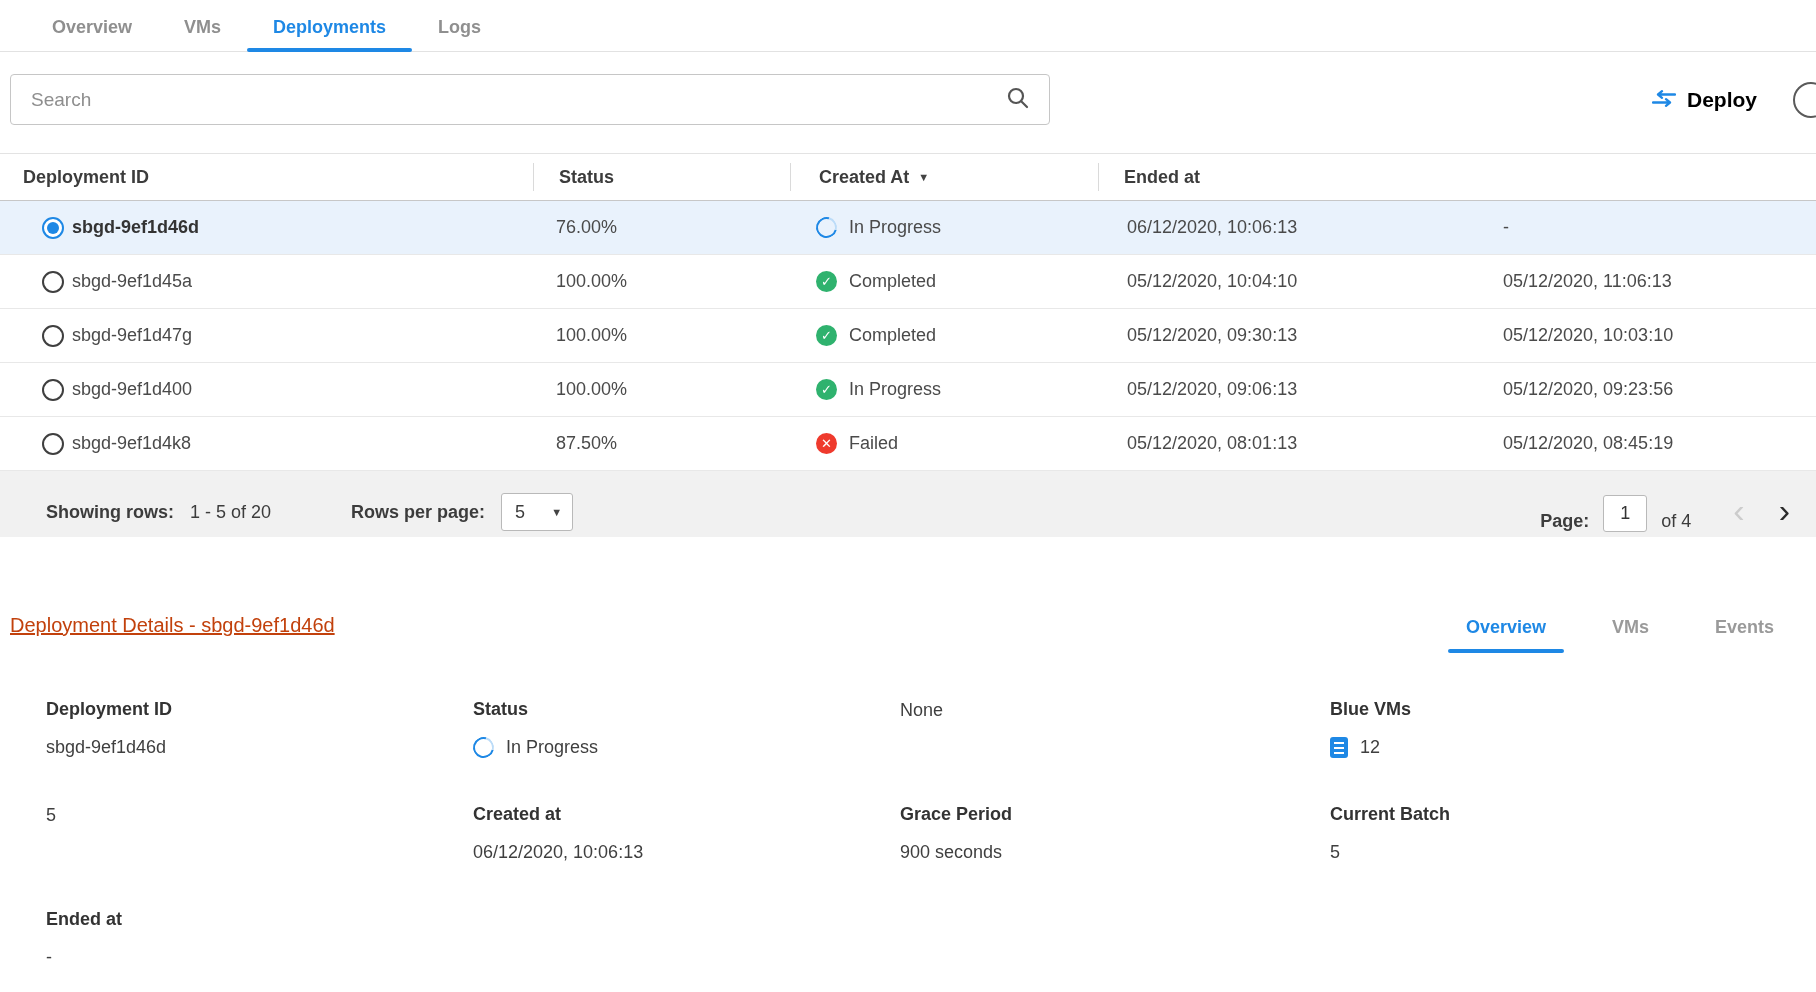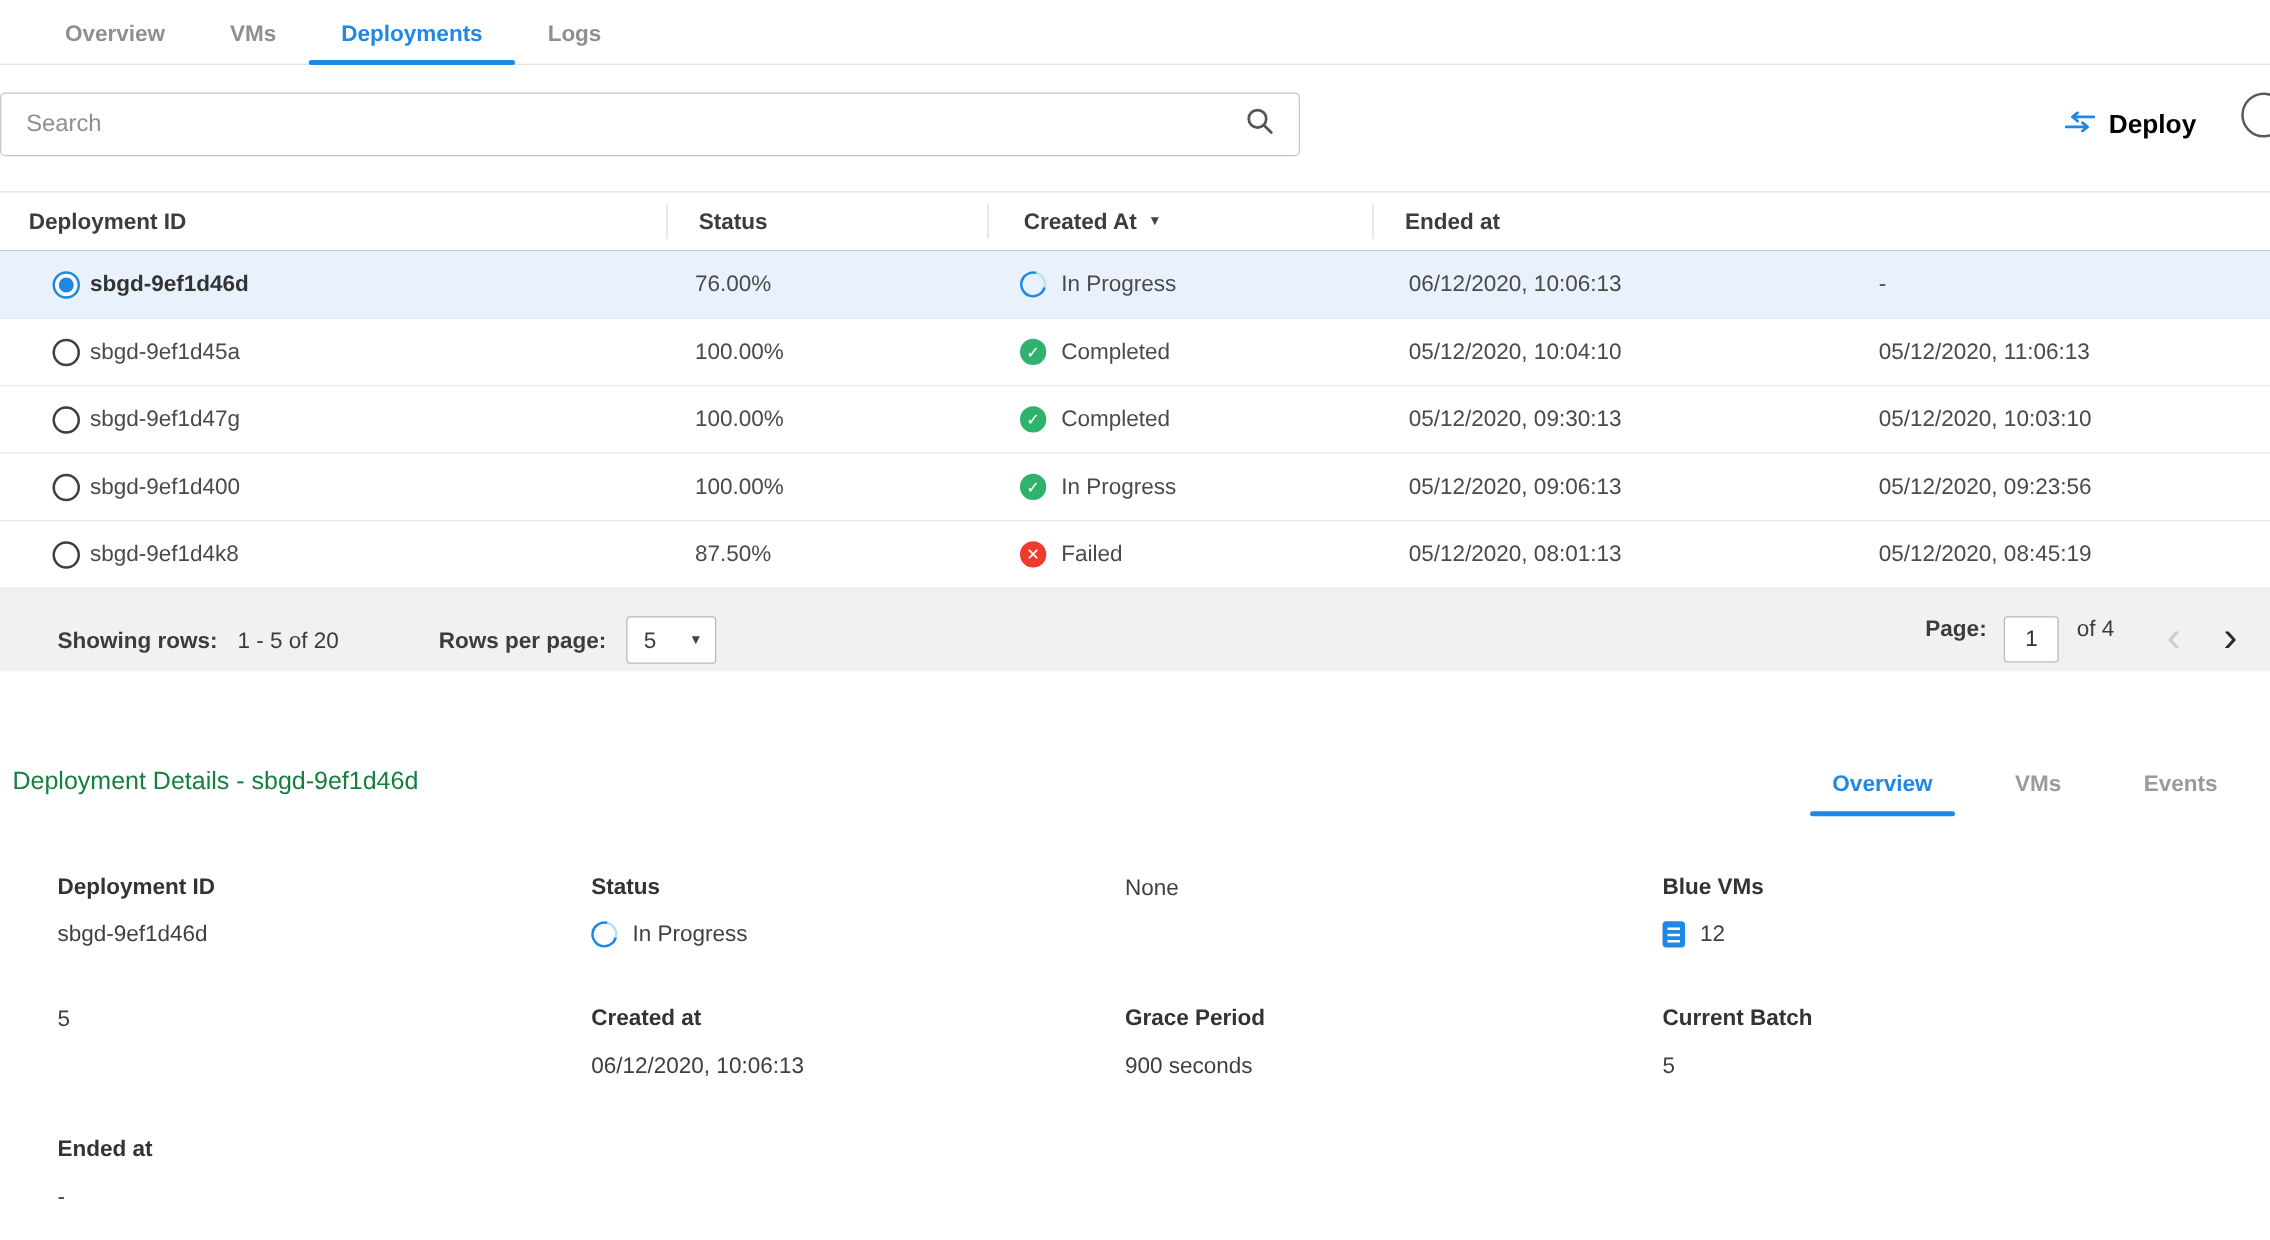--- a/index.html
+++ b/index.html
@@ -6,21 +6,21 @@
   html,body { width:1816px; height:992px; overflow:hidden; background:#fff;
     font-family:"Liberation Sans","DejaVu Sans",sans-serif; color:#3c3c3c; }
 
   
   .top-tabs { display:flex; align-items:flex-end; height:52px; border-bottom:1px solid #e2e2e2; padding-left:26px; }
   .top-tab { padding:14px 26px 13px; font-size:18px; font-weight:bold; color:#8f8f8f; position:relative; cursor:pointer; }
   .top-tab.active { color:#1e88e5; }
   .top-tab.active::after { content:""; position:absolute; left:0; right:0; bottom:-1px; height:4px; background:#1e88e5; border-radius:3px; }
 
   
-  .toolbar { display:flex; margin-top:22px; }
+  .toolbar { display:flex; align-items:center; margin-top:22px; padding-left:10px; }
   .search-box { width:1040px; height:51px; border:1px solid #c6c6c6; border-radius:4px; display:flex; align-items:center; padding:0 18px 0 20px; background:#fff; }
   .search-box input { flex:1; border:none; outline:none; font-size:19px; color:#444; font-family:inherit; background:transparent; }
   .search-box input::placeholder { color:#8e8e8e; }
   .search-glyph { flex:none; margin-left:12px; }
   .deploy-btn { margin-left:auto; display:flex; align-items:center; gap:11px; color:#000000; font-size:21px; font-weight:bold; background:none; border:none; cursor:pointer; font-family:Liberation Sans, sans-serif; }
   .edge-icon { flex:none; width:36px; height:36px; border:2.5px solid #5a5a5a; border-radius:50%; margin-left:36px; margin-right:-13px; }
 
   
   .thead { display:grid; grid-template-columns:533px 257px 308px 379px 339px; height:48px; align-items:center;
     margin-top:28px; border-top:1px solid #e3e3e3; border-bottom:1px solid #c7c7c7; }
@@ -54,29 +54,29 @@
   .status-icon[data-type="failed"]::before { content:"✕"; }
   .status-icon[data-type="in_progress"] { background:transparent; border:2.6px solid #1e88e5; border-right-color:#bcdcf8; transform:rotate(-30deg); }
 
   
   .tfoot { display:flex; align-items:center; height:66px; background:#f1f1f1; font-size:18px; color:#3c3c3c; padding:16px 26px 0 46px; gap:16px; }
   .bold { font-weight:bold; }
   .rpp-label { margin-left:64px; }
   .rpp-select { width:72px; height:38px; background:#fff; border:1px solid #b9b9b9; border-radius:3px; display:flex; align-items:center;
     justify-content:space-between; padding:0 10px 0 13px; cursor:pointer; }
   .dd-arrow { font-size:11px; color:#444; }
-  .pager { margin-left:auto; display:flex; align-items:flex-start; gap:14px; }
+  .pager { margin-left:auto; display:flex; align-items:flex-end; gap:14px; }
   .page-input { width:44px; height:37px; border:1px solid #b9b9b9; border-radius:3px; text-align:center; font-size:18px; font-family:inherit; color:#333; background:#fff; }
   .chev { font-size:34px; line-height:1; cursor:pointer; padding-bottom:5px; }
   .chev.prev { color:#cccccc; margin-left:28px; }
   .chev.next { color:#2b2b2b; margin-left:20px; }
 
   
   .details-header { display:flex; align-items:flex-end; margin-top:70px; padding-left:10px; }
-  .details-title { font-size:20px; color:#15803d; padding-bottom:16px; }
+  .details-title { font-size:20px; color:#c2410c; padding-bottom:16px;text-decoration:underline; }
   .details-tabs { margin-left:auto; margin-right:24px; display:flex; gap:30px; }
   .dtab { padding:10px 18px 15px; font-size:18px; font-weight:bold; color:#9a9a9a; position:relative; cursor:pointer; }
   .dtab.active { color:#1e88e5; }
   .dtab.active::after { content:""; position:absolute; left:0; right:0; bottom:0; height:4px; background:#1e88e5; border-radius:3px; }
 
   .details-grid { display:grid; grid-template-columns:427px 427px 430px auto; padding-left:46px; margin-top:46px; row-gap:46px; }
   .flabel { font-size:18px; font-weight:bold; color:#333; margin-bottom:16px; }
   .fvalue { font-size:18px; color:#3f3f3f; display:flex; align-items:center; gap:12px; min-height:22px; }
 
   .vm-icon { flex:none; width:18px; height:21px; border-radius:3px; position:relative; }

